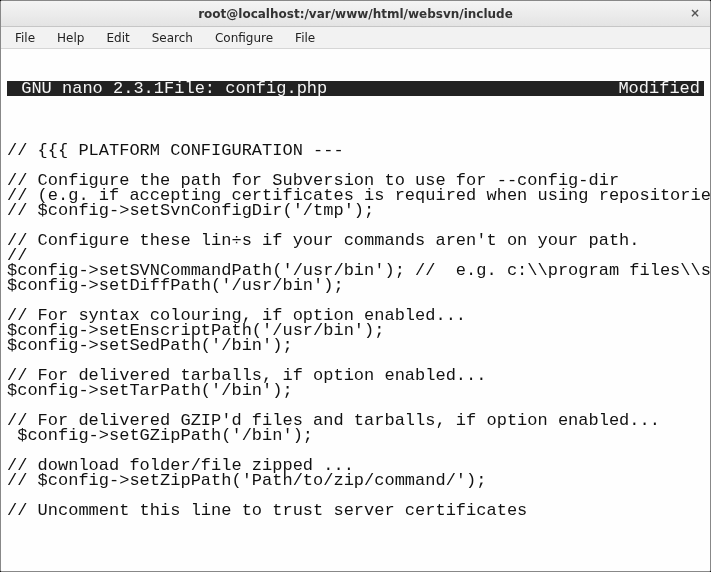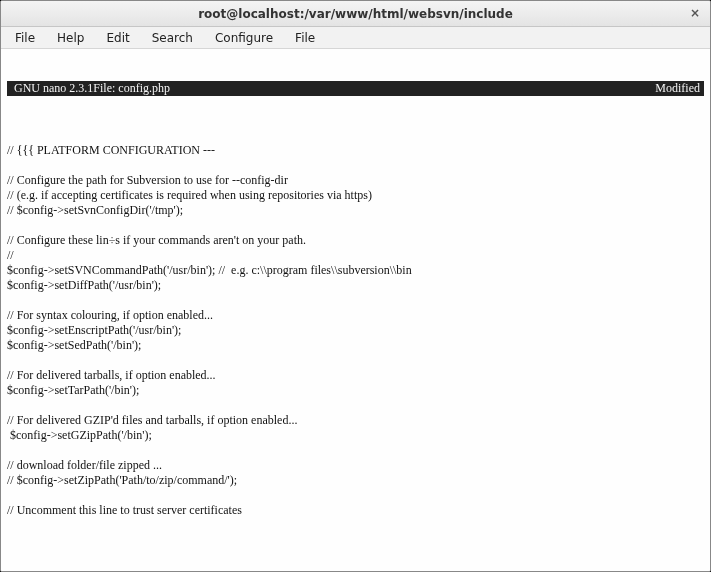--- a/index.html
+++ b/index.html
@@ -62,22 +62,22 @@
     gap: 6px;
   }
   .menubar .menu-item {
     padding: 2px 8px;
     cursor: pointer;
   }
   .terminal {
     flex: 1;
     background: #fefefe;
     color: #111;
-    font-family: Liberation Serif, serif;
-    font-size: 12px;
+    font-family: Liberation Mono, monospace;
+    font-size: 17px;
     line-height: 15px;
     padding: 2px 6px 8px 6px;
     white-space: pre;
     overflow: hidden;
   }
   .statusbar {
     background: #222;
     color: #f5f5f5;
     display: flex;
     height: 15px;

